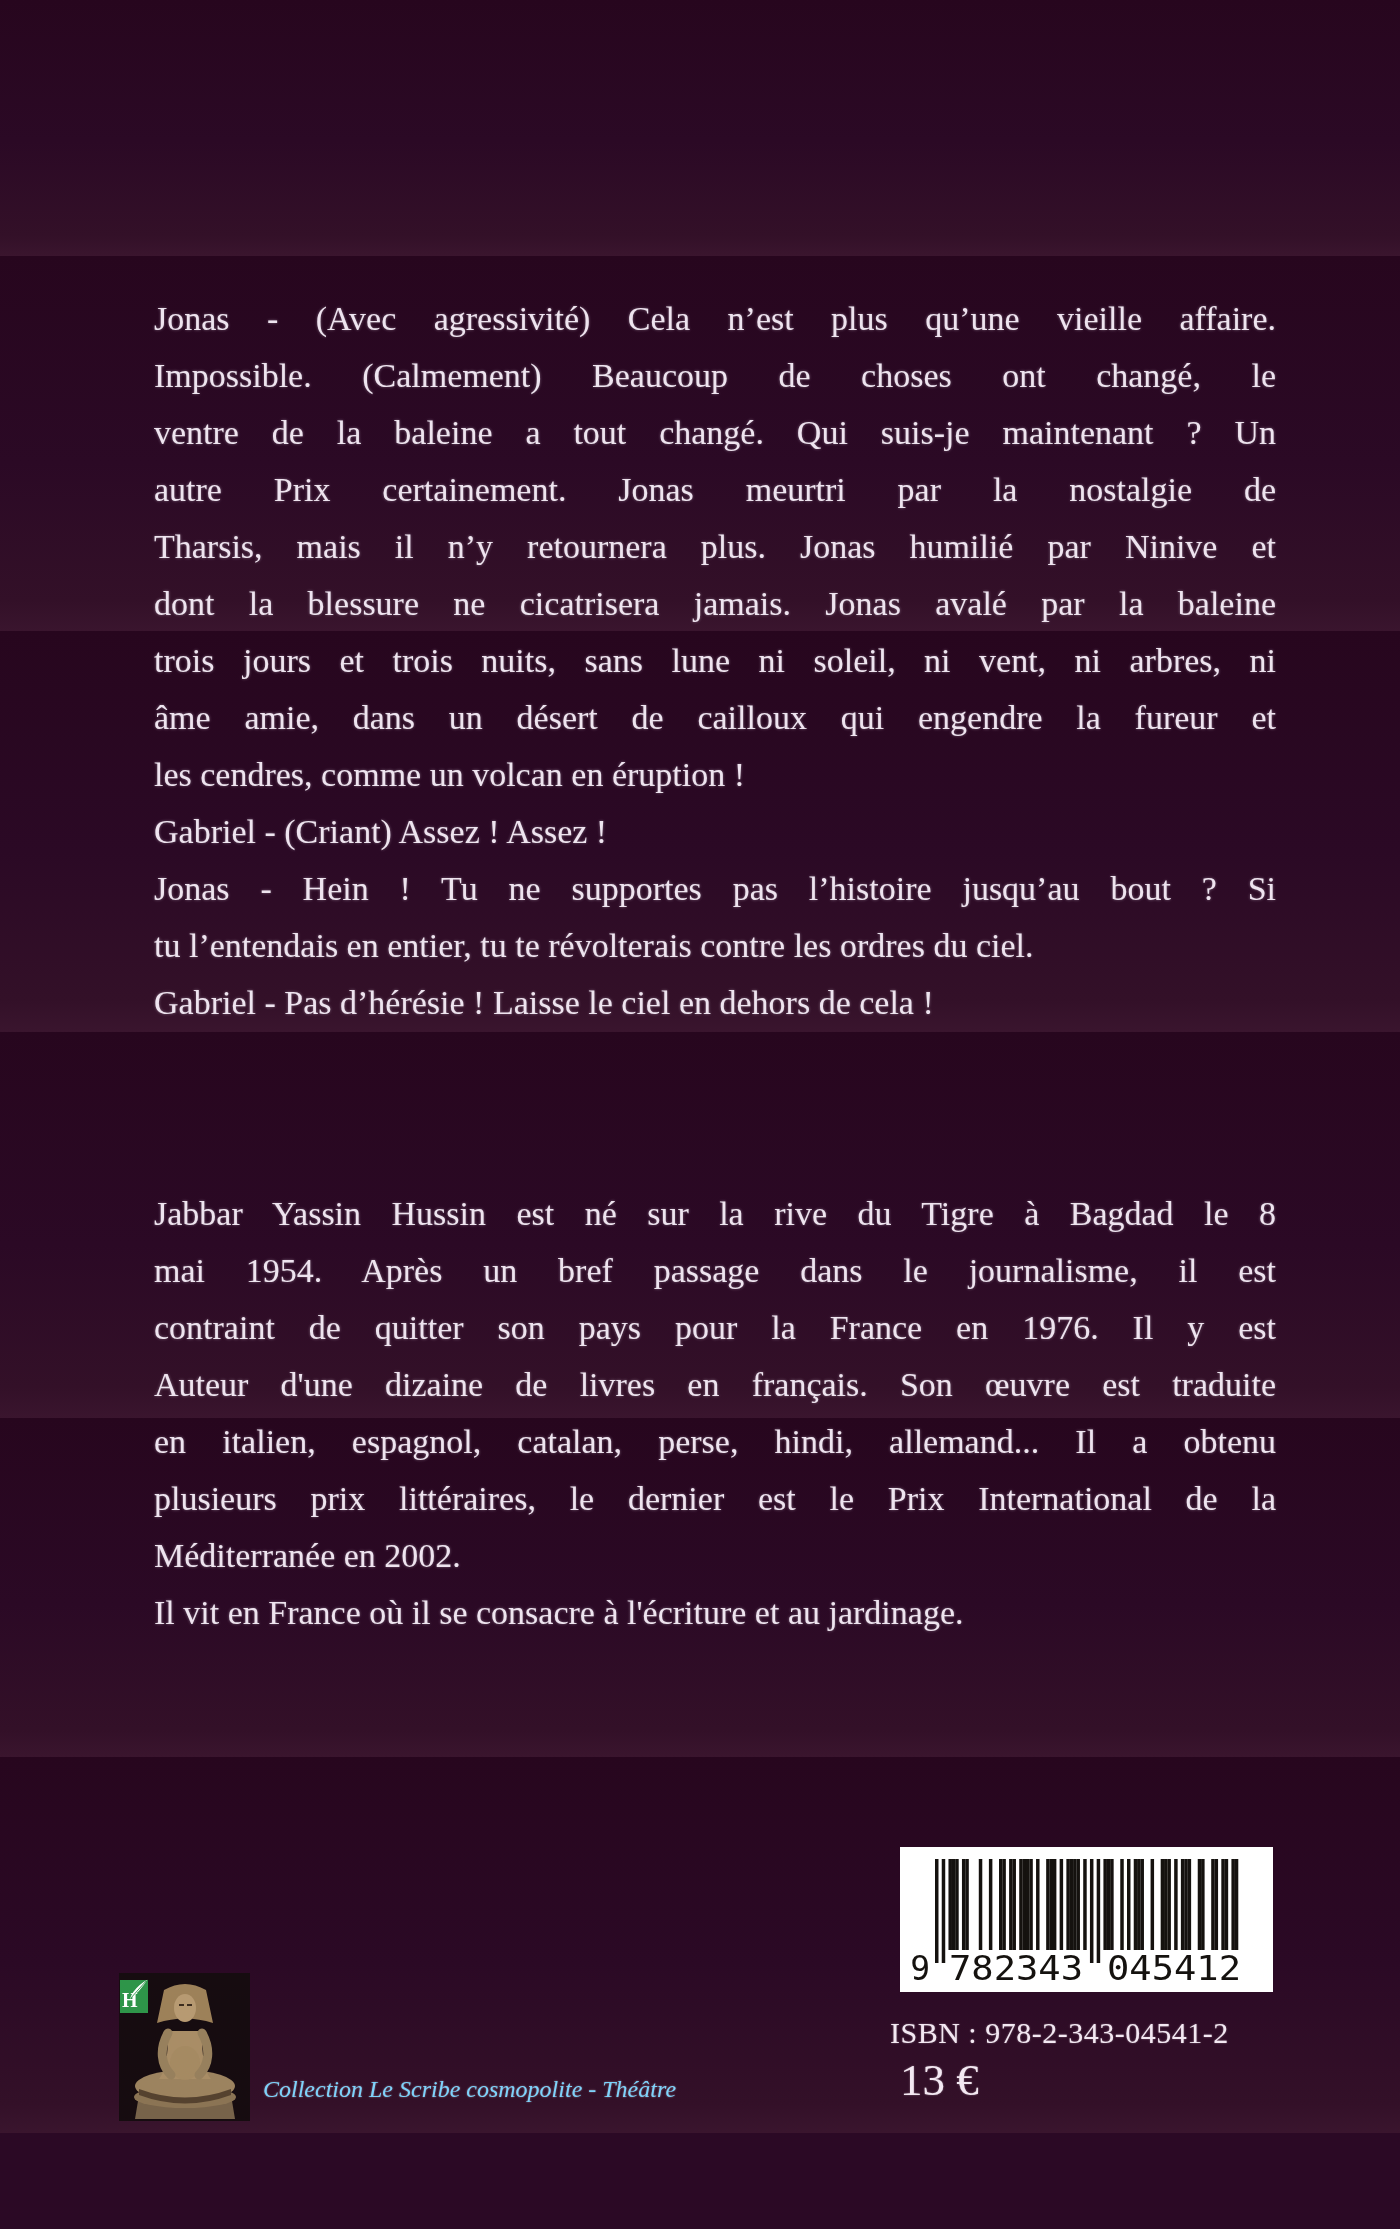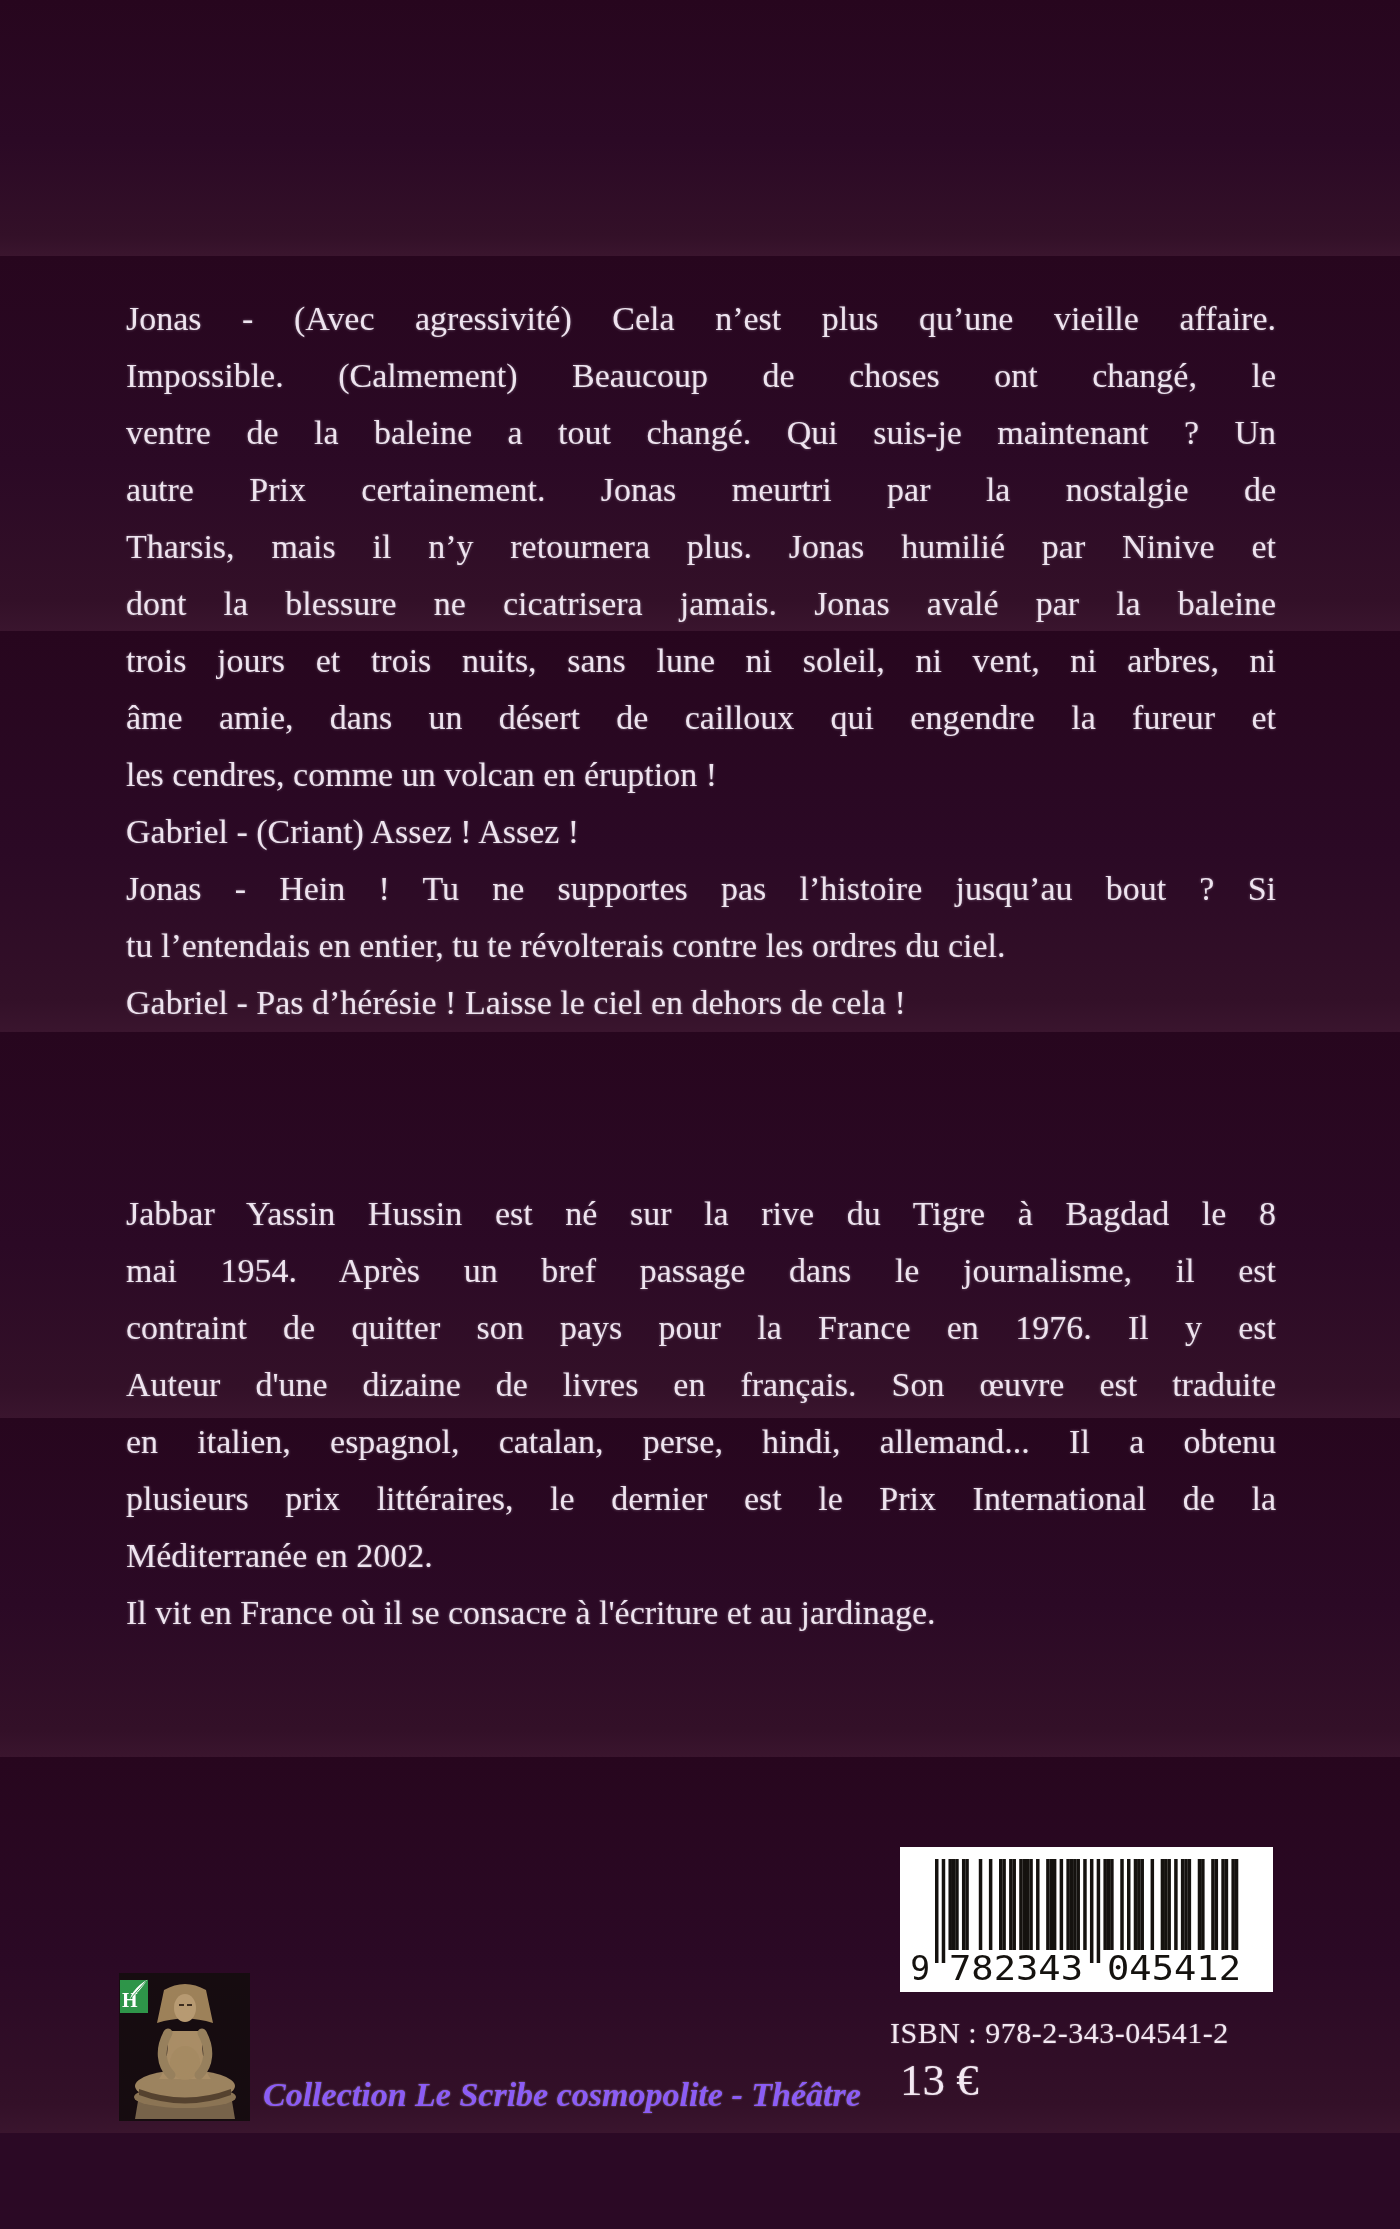--- a/index.html
+++ b/index.html
@@ -14,32 +14,32 @@
   .b3{top:631px;height:401px}
   .b4{top:1032px;height:386px}
   .b5{top:1418px;height:339px}
   .b6{top:1757px;height:376px}
   .b7{top:2133px;height:96px;border-bottom:none;background:#2b0925}
 
   .abs{position:absolute;z-index:2;}
   .excerpt{left:126px;top:290px;width:1150px;}
   .bio{left:126px;top:1185px;width:1150px;}
   .line{font-size:34px;line-height:57px;text-align:justify;text-justify:inter-word;
-        text-shadow:0 0 3px rgba(240,228,245,.42);}
+        text-shadow:0 0 3px rgba(240,228,245,.42);margin-left:28px;}
   .line.j{text-align-last:justify;}
 
   .barcode-box{left:900px;top:1847px;width:373px;height:145px;background:#ffffff;}
   .barcode-box svg{display:block;width:373px;height:145px;}
 
   .isbn{left:890px;top:2016px;width:386px;font-size:30px;
         letter-spacing:.5px;color:#f3e8f2;text-shadow:0 0 2px rgba(243,232,242,.45);}
   .price{left:900px;top:2054px;width:366px;font-size:45px;color:#f3e8f2;
          text-shadow:0 0 2px rgba(243,232,242,.45);}
-  .collection{left:263px;top:2076px;font-size:34px;font-weight:bold;font-style:italic;
-              color:#8b5cf6;text-shadow:0 0 2px rgba(242,233,243,.5);white-space:nowrap;}
+  .collection{left:263px;top:2076px;font-size:24px;font-weight:normal;font-style:italic;
+              color:#7dd3fc;text-shadow:0 0 2px rgba(242,233,243,.5);white-space:nowrap;}
 
   .logo{left:119px;top:1973px;width:131px;height:148px;background:#160c10;}
   .logo .statue{position:absolute;left:0;top:0;}
   .badge{position:absolute;left:1px;top:7px;width:28px;height:33px;background:#2e9549;z-index:3;}
   .badge .hletter{position:absolute;left:2px;bottom:1px;font-size:20px;font-weight:bold;
                   color:#ffffff;font-family:"Liberation Serif",serif;font-style:normal;}
   .badge svg{position:absolute;right:-2px;top:-3px;}
 </style>
 </head>
 <body>

